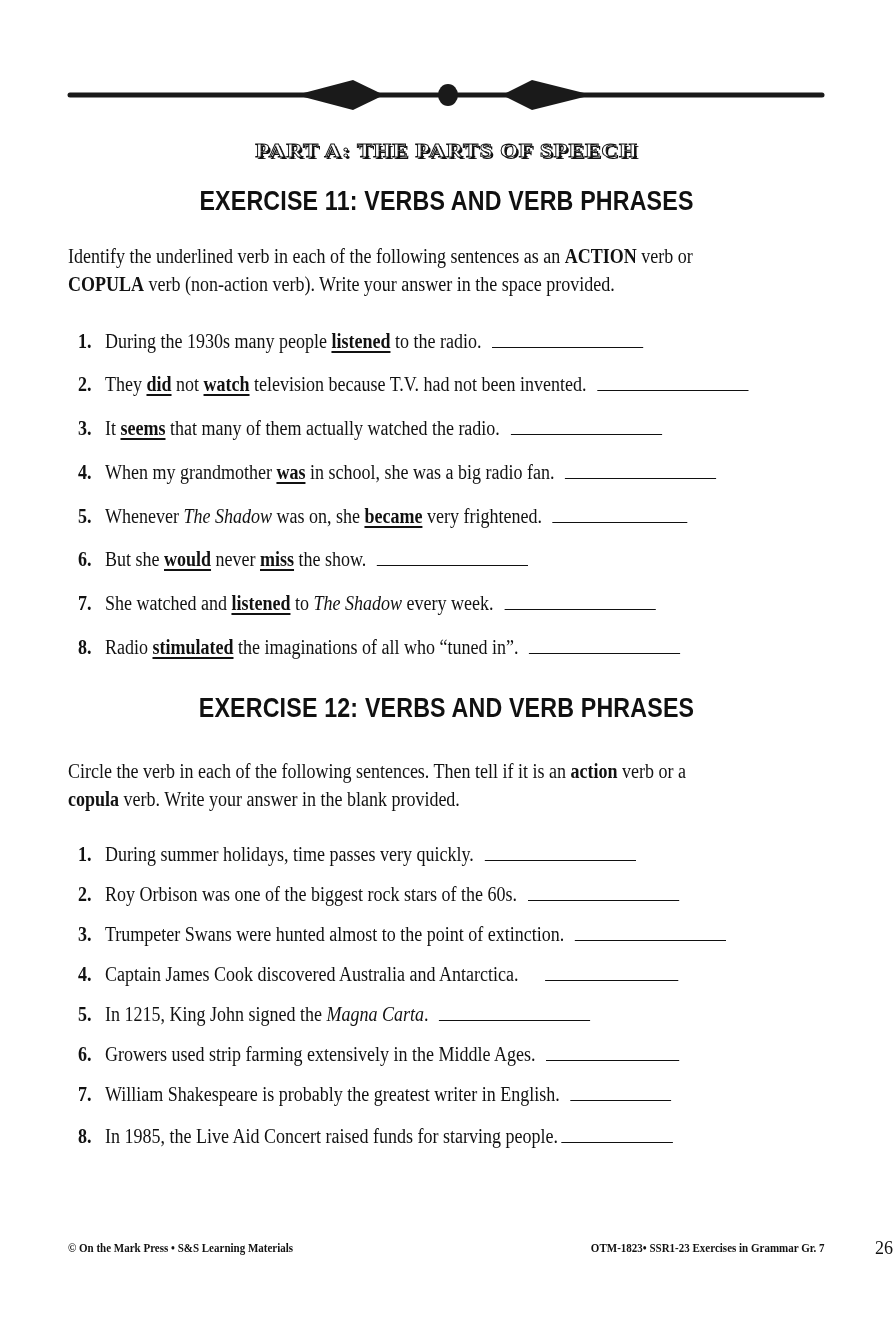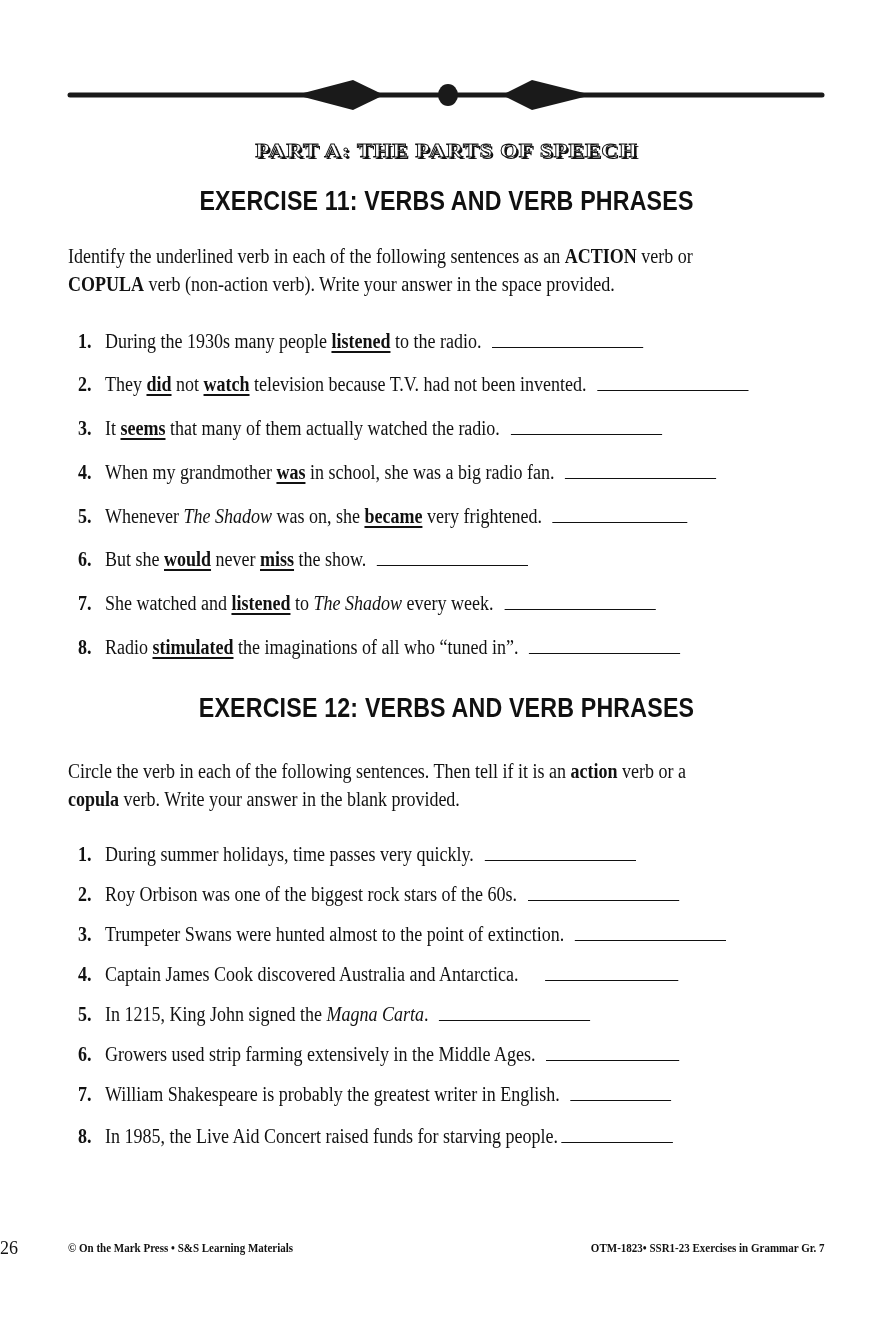--- a/index.html
+++ b/index.html
@@ -8,21 +8,21 @@
     .part-title { position: absolute; left: 0; width: 893px; top: 138px; text-align: center; font-family: "Liberation Serif", serif; font-weight: bold; font-size: 23px; letter-spacing: 1px; color: #fff; -webkit-text-stroke: 1px #111; text-shadow: 2px 2px 0 #111; transform: scaleY(0.85); }
     .ex-title { position: absolute; left: 0; width: 893px; text-align: center; font-family: "Liberation Sans", sans-serif; font-weight: bold; font-size: 27px; letter-spacing: 0.2px; transform: scaleX(0.86); transform-origin: center; }
     .instr { position: absolute; left: 68px; width: 760px; font-size: 20px; line-height: 28px; transform: scaleX(0.9); transform-origin: left; white-space: nowrap; }
     .item { position: absolute; left: 78px; font-size: 20px; white-space: nowrap; transform: scaleX(0.9); transform-origin: left; }
     .num { font-weight: bold; display: inline-block; width: 30px; }
     .u { font-weight: bold; text-decoration: underline; text-decoration-thickness: 2px; text-underline-offset: 3px; }
     .b { font-weight: bold; }
     .i { font-style: italic; }
     .blank { display: inline-block; border-bottom: 1px solid #111; height: 16px; vertical-align: baseline; margin-left: 12px; }
     .footer { position: absolute; top: 1241px; font-size: 12.5px; font-weight: bold; white-space: nowrap; transform: scaleX(0.88); }
-    .page-num { position: absolute; top: 1238px; left: 0; width: 893px; text-align: left; font-size: 18px; }
+    .page-num { position: absolute; top: 1238px; left: 0; width: 893px; text-align: right; font-size: 18px; }
   </style>
 </head>
 <body>
 
 <svg class="ornament" viewBox="0 0 760 36" width="760" height="36">
   <line x1="4" y1="17" x2="756" y2="17" stroke="#1a1a1a" stroke-width="5" stroke-linecap="round"></line>
   <polygon points="230,17 287,2 318,17 287,32" fill="#1a1a1a"></polygon>
   <ellipse cx="382" cy="17" rx="10" ry="11" fill="#1a1a1a"></ellipse>
   <polygon points="436,17 466,2 526,17 466,32" fill="#1a1a1a"></polygon>
 </svg>

